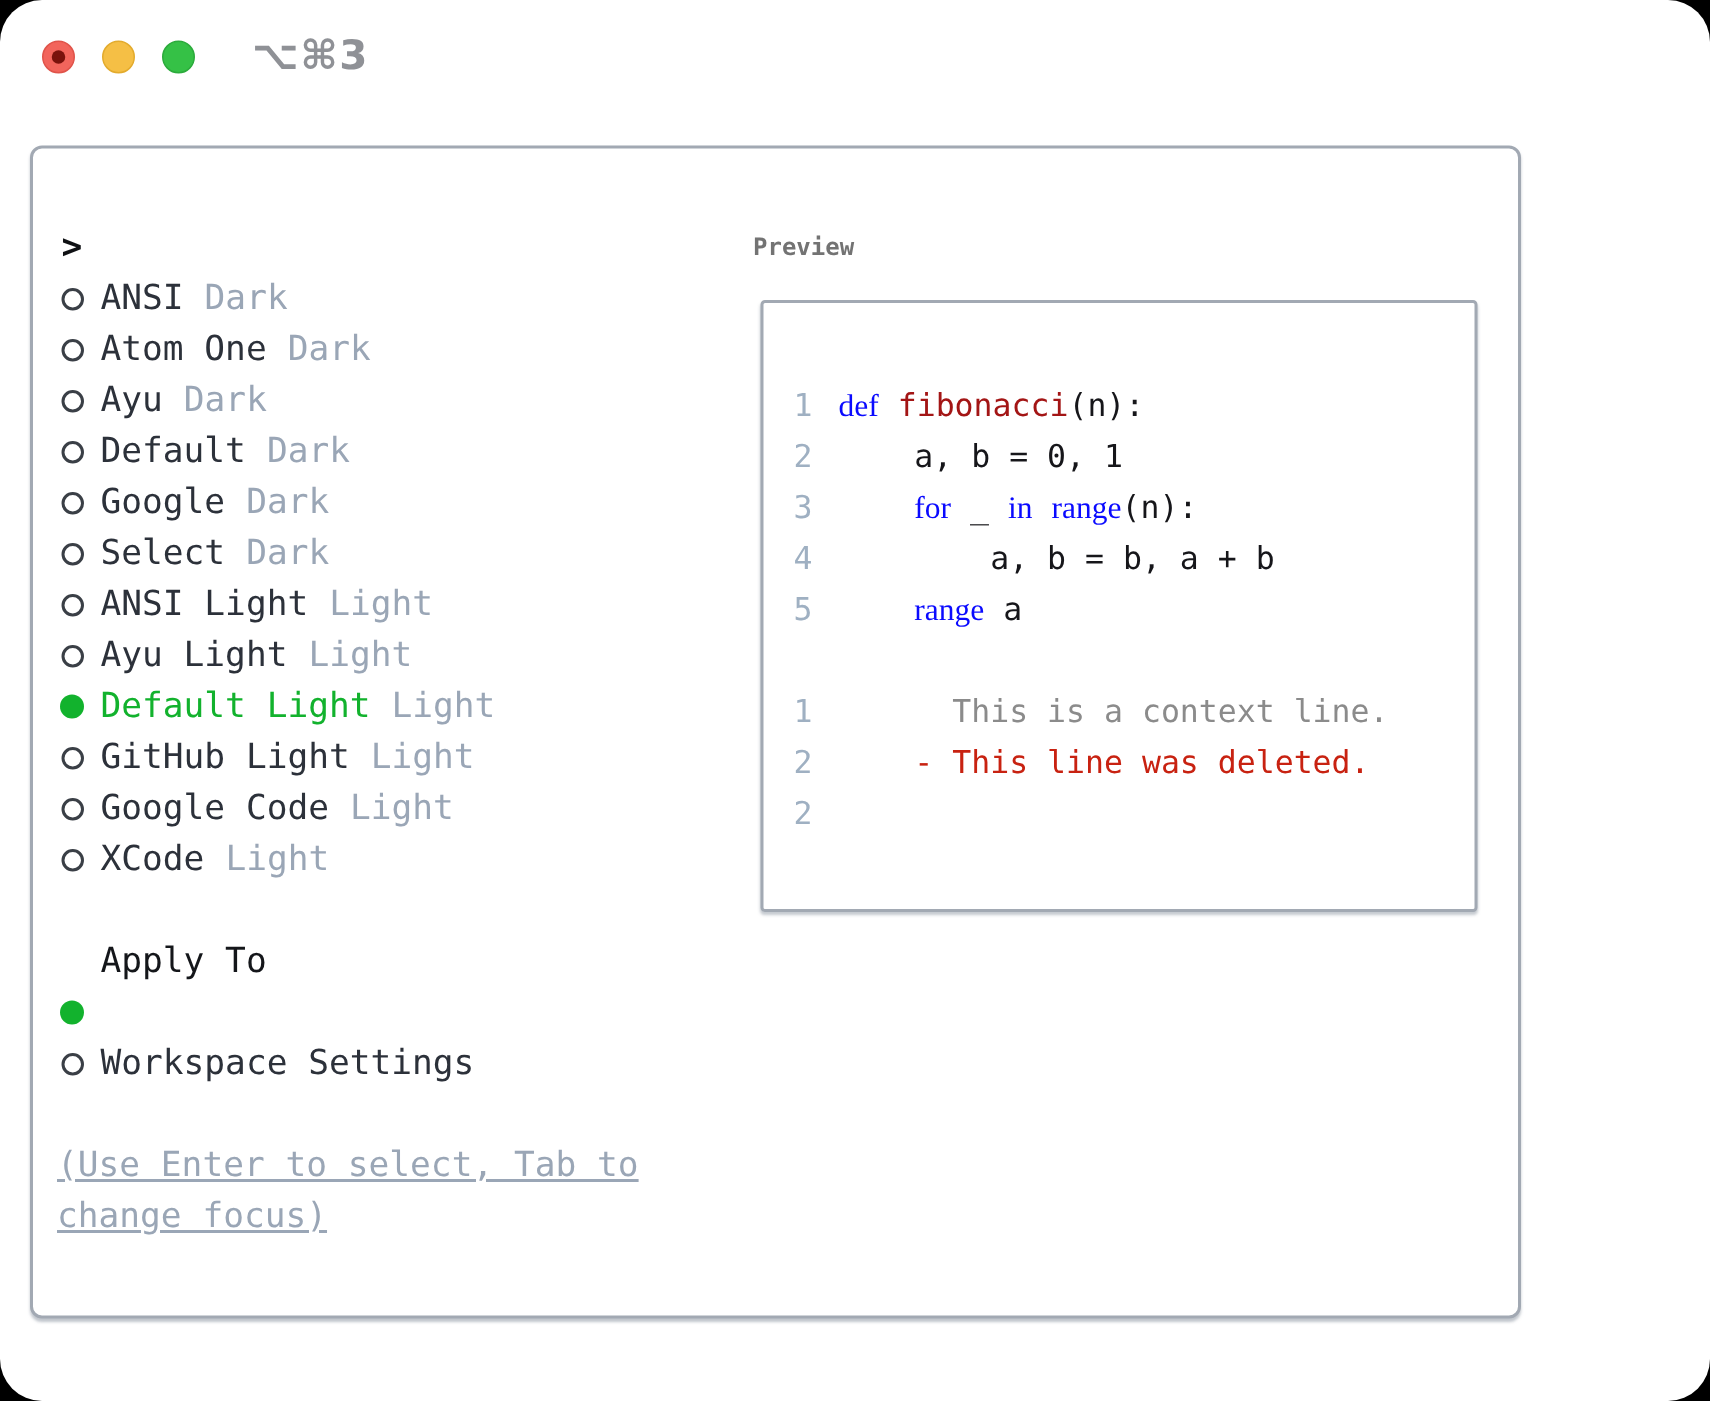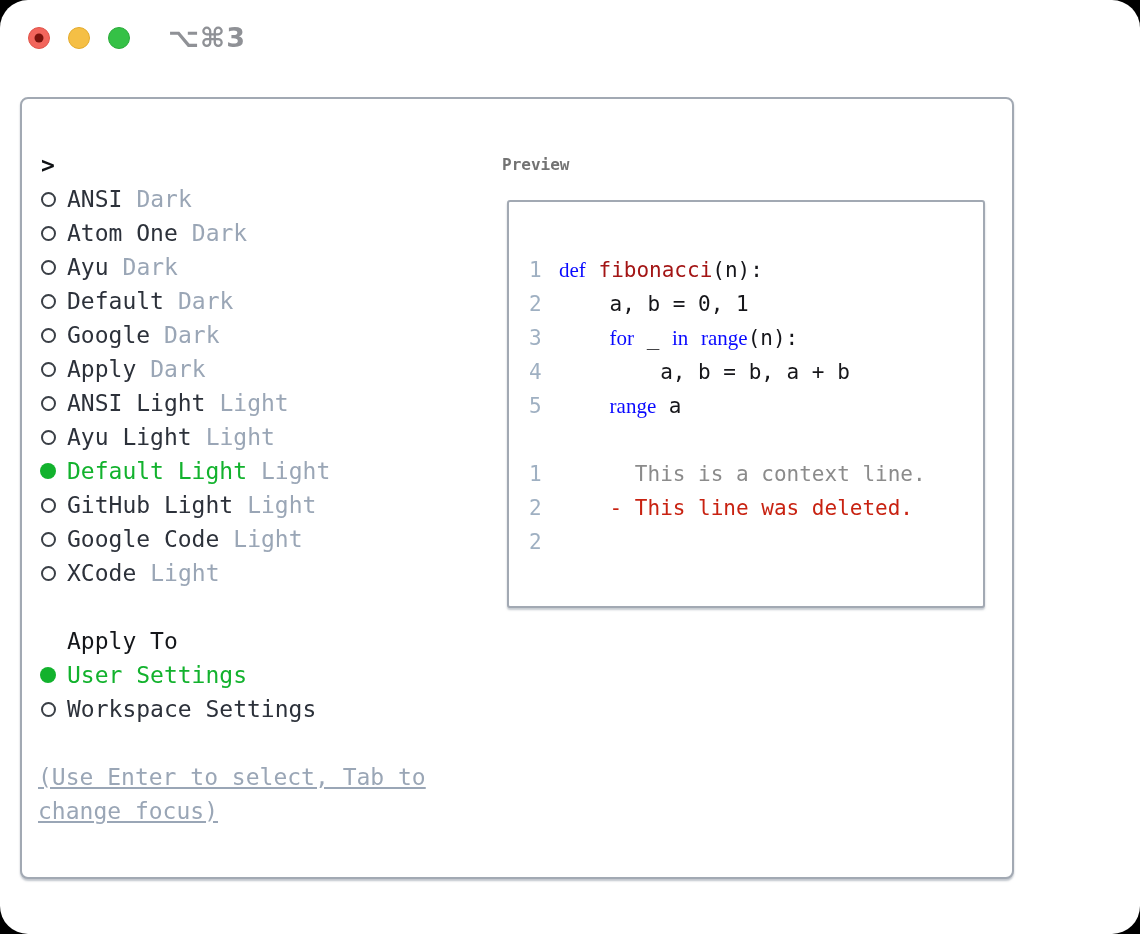--- a/index.html
+++ b/index.html
@@ -142,21 +142,21 @@
       <span class="radio"></span>
     </span>
     <span class="theme-name">Google</span>
     <span class="theme-variant">Dark</span>
   </div>
 
   <div class="row theme-row">
     <span class="marker">
       <span class="radio"></span>
     </span>
-    <span class="theme-name">Apply</span>
+    <span class="theme-name">Select</span>
     <span class="theme-variant">Dark</span>
   </div>
 
   <div class="row theme-row">
     <span class="marker">
       <span class="radio"></span>
     </span>
     <span class="theme-name">ANSI Light</span>
     <span class="theme-variant">Light</span>
   </div>
@@ -207,21 +207,20 @@
       <div class="row">
         <span class="marker"></span>
         <span class="apply-header">Apply To</span>
       </div>
 
       <div id="apply-list">
   <div class="row apply-row selected">
     <span class="marker">
       <span class="radio on"></span>
     </span>
-    <span class="apply-name">User Settings</span>
   </div>
 
   <div class="row apply-row">
     <span class="marker">
       <span class="radio"></span>
     </span>
     <span class="apply-name">Workspace Settings</span>
   </div>
 </div>
 

